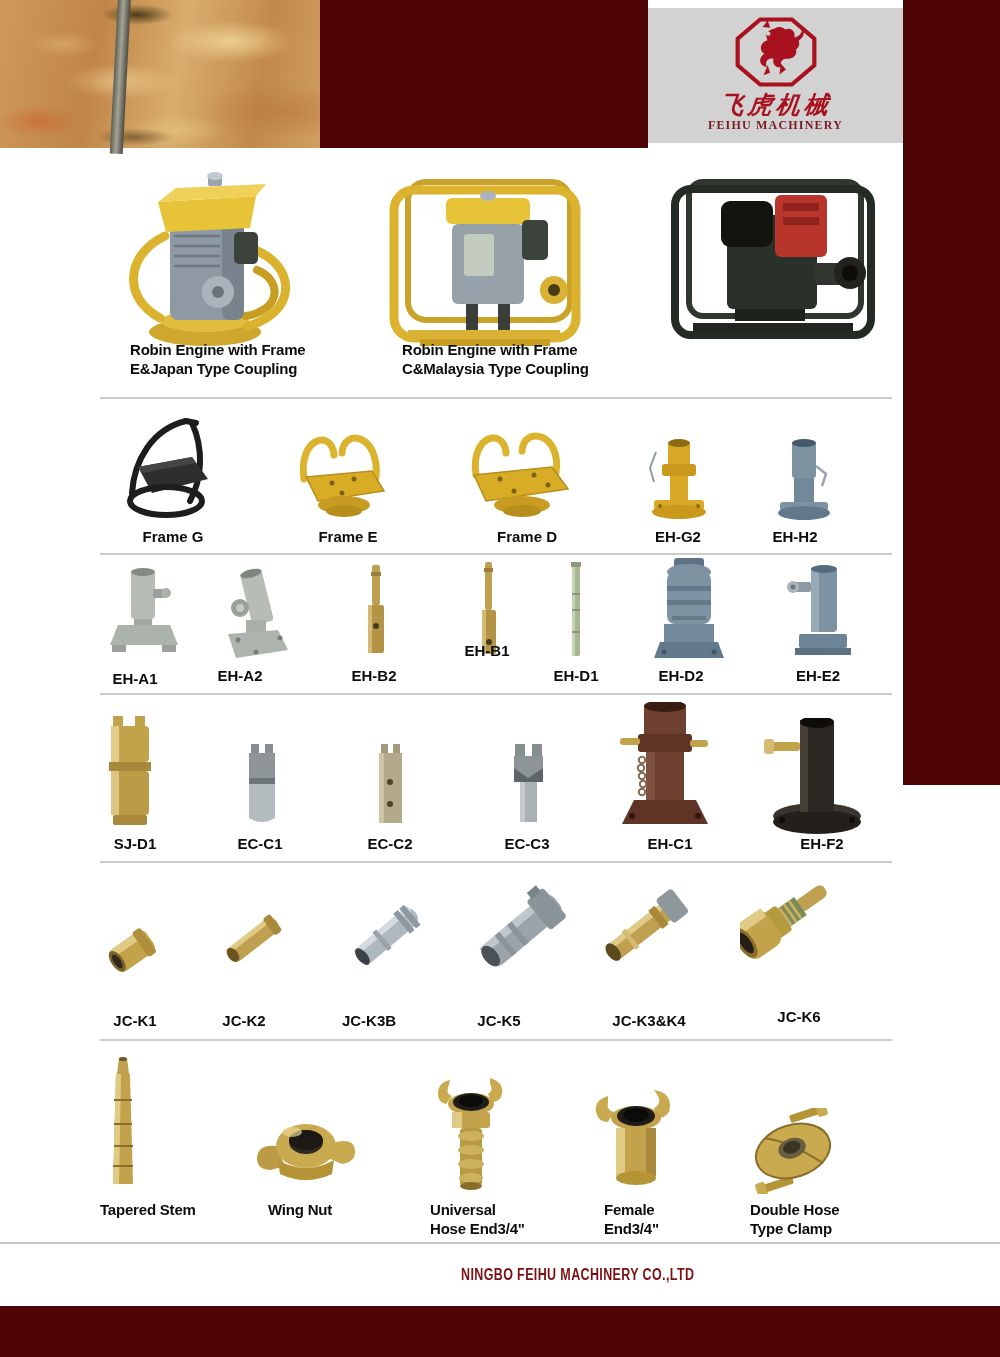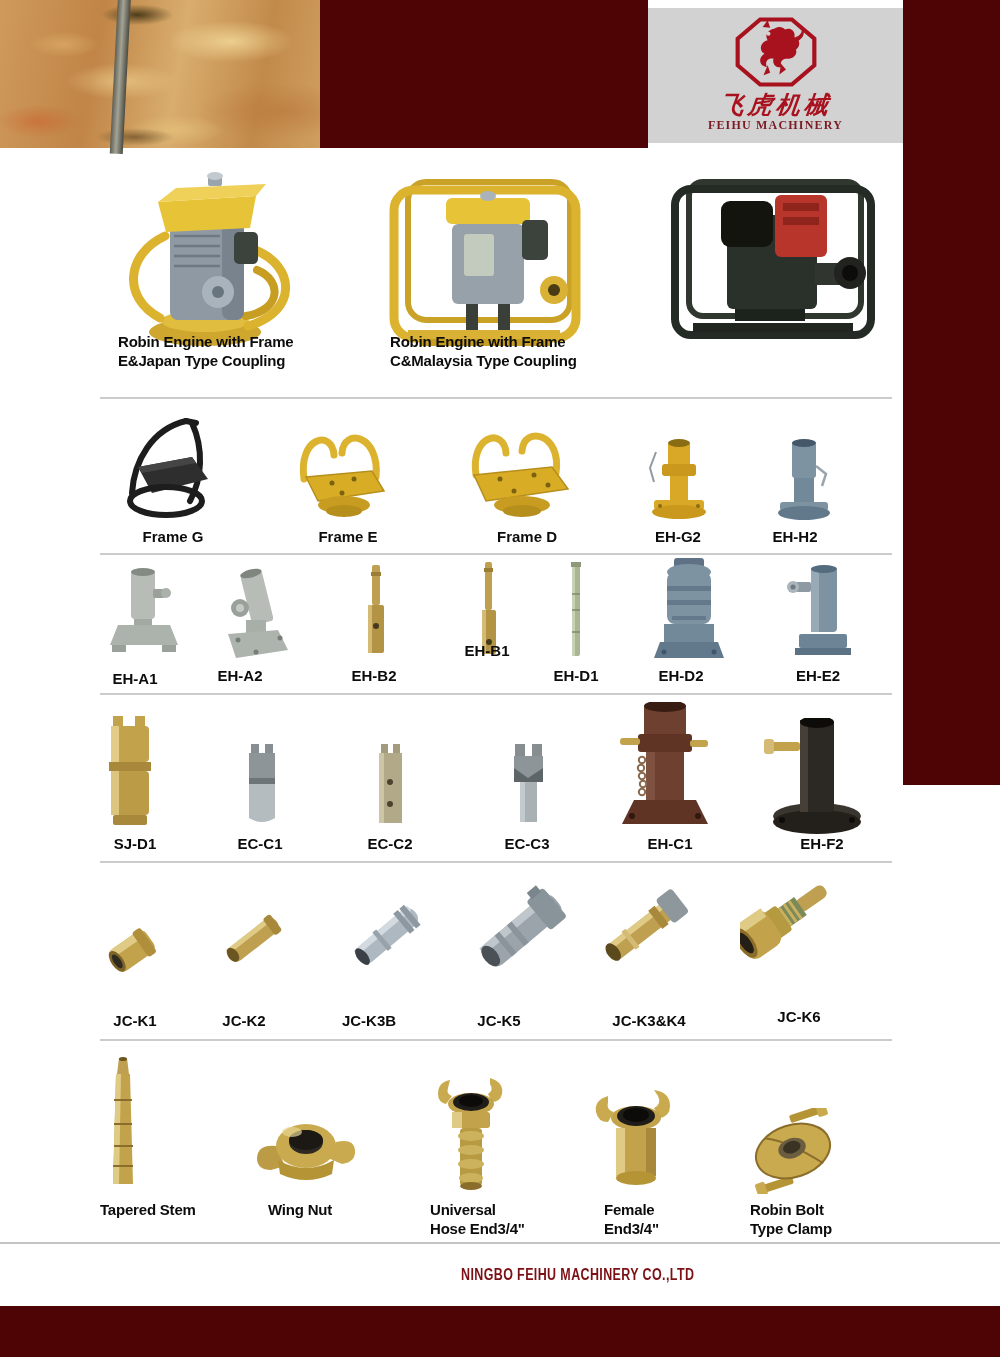--- a/index.html
+++ b/index.html
@@ -35,21 +35,21 @@
   .right-band{left:903px;top:0;width:97px;height:785px;}
   .maroon{background:#4e0405;}
 
   
   .rule{position:absolute;left:100px;width:792px;height:2px;background:#cbcbcb;}
   .rule-full{position:absolute;left:0;width:1000px;height:2px;background:#c4c4c4;}
 
   
   .eng-label,.acc-label{position:absolute;color:#0c0c0c;font-weight:bold;font-size:15px;
     line-height:19px;letter-spacing:-0.2px;white-space:nowrap;}
-  .eng-label{top:332px;}
+  .eng-label{top:340px;margin-left:12px;}
   .acc-label{top:1200px;}
   .line{display:block;}
   .code{position:absolute;transform:translateX(-50%);color:#0c0c0c;font-weight:bold;
     font-size:15px;white-space:nowrap;}
 
   
   .footer-company{position:absolute;left:461px;top:1266px;font-weight:bold;font-size:16px;
     color:#7d1014;white-space:nowrap;transform:scaleX(.78);transform-origin:left top;letter-spacing:.5px;}
   .footer-bar{left:0;top:1306px;width:1000px;height:51px;}
 </style>
@@ -585,21 +585,21 @@
   </div>
   <div class="acc-label" style="left:430px">
     <span class="line">Universal</span>
     <span class="line">Hose End3/4"</span>
   </div>
   <div class="acc-label" style="left:604px">
     <span class="line">Female</span>
     <span class="line">End3/4"</span>
   </div>
   <div class="acc-label" style="left:750px">
-    <span class="line">Robin Bolt</span>
+    <span class="line">Double Hose</span>
     <span class="line">Type Clamp</span>
   </div>
 
   <div class="rule-full" style="top:1242px"></div>
   <div class="footer-company">NINGBO FEIHU MACHINERY CO.,LTD</div>
   <div class="abs footer-bar maroon"></div>
 
 </div>
 
 </body></html>

